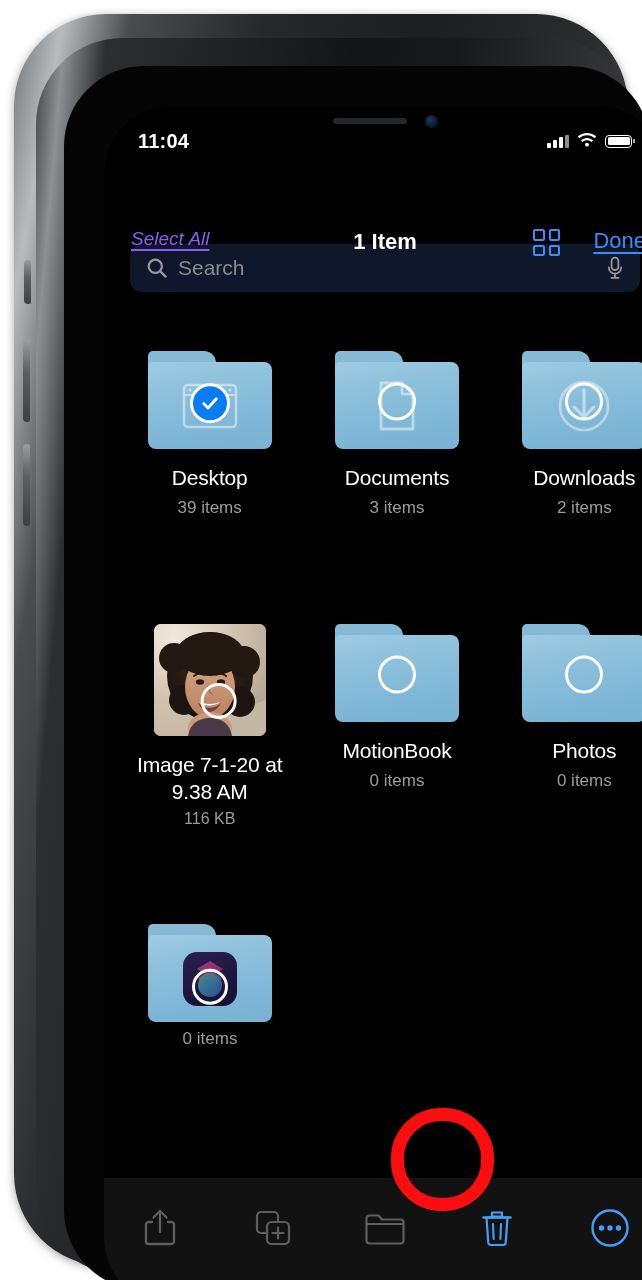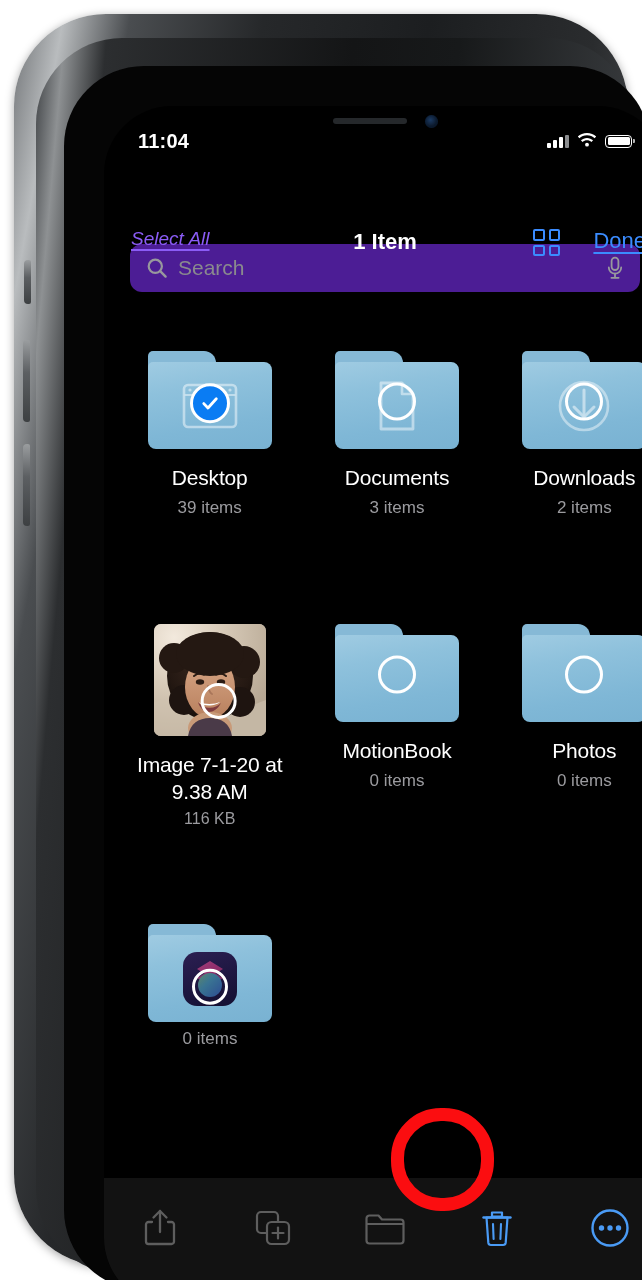--- a/index.html
+++ b/index.html
@@ -210,21 +210,21 @@
     text-decoration-thickness: 1.5px;
   }
 
   
   .searchwrap {
     position: absolute;
     left: 26px;
     top: 138px;
     width: 510px;
     height: 48px;
-    background: #4c1d95;
+    background: #0f172a;
     border-radius: 12px;
     display: flex;
     align-items: center;
     padding: 0 16px;
     box-sizing: border-box;
     z-index: 15;
   }
   .search-ico { flex: 0 0 auto; margin-right: 10px; display:block; }
   .search-ph {
     color: #8a8a8e;

